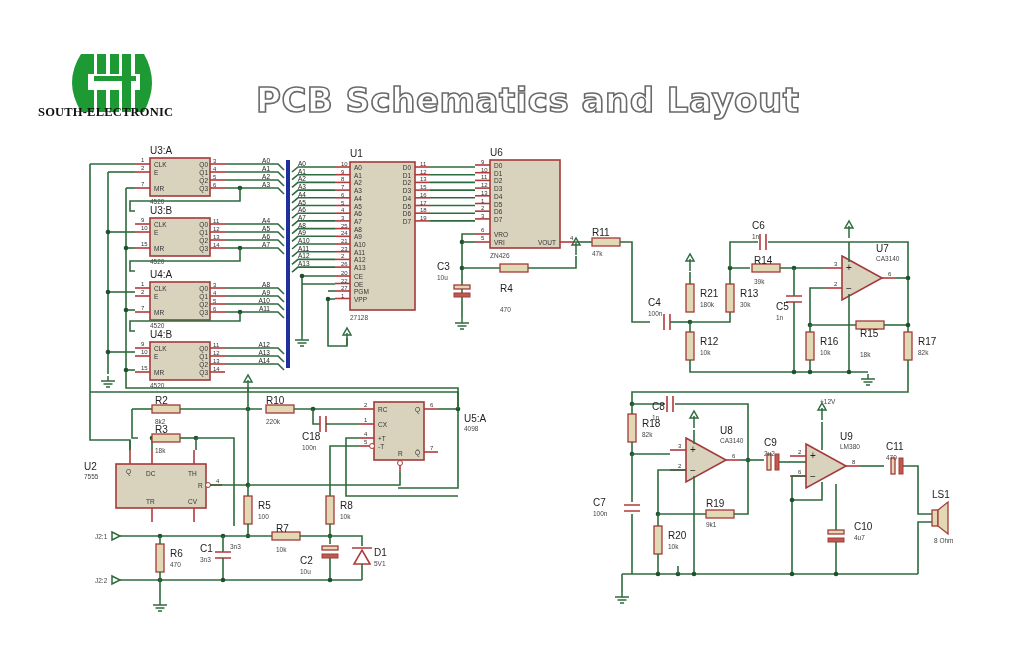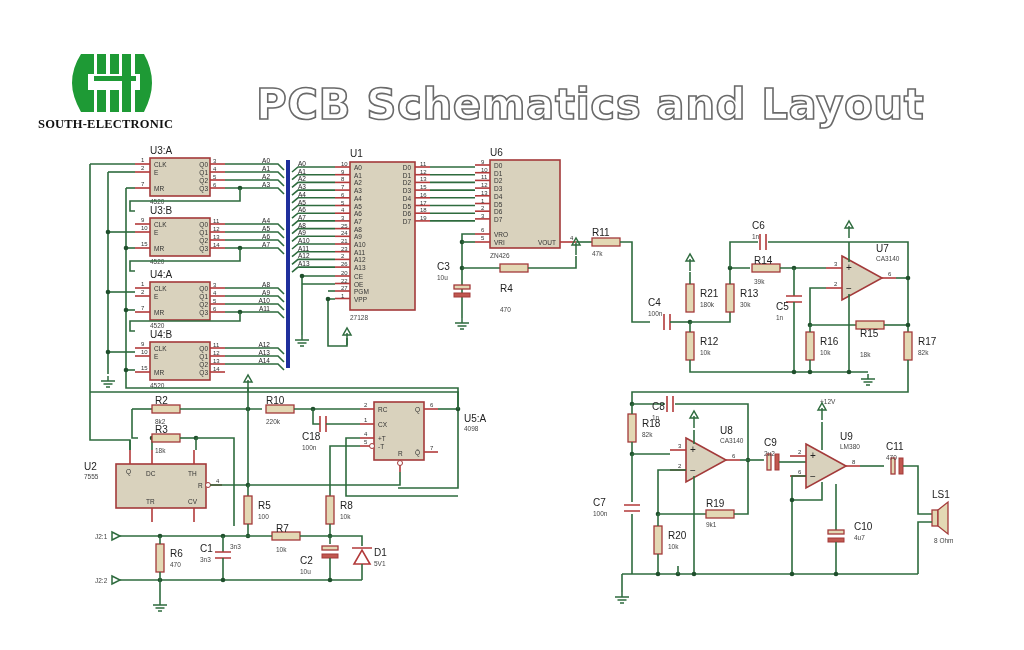--- a/index.html
+++ b/index.html
@@ -1,19 +1,19 @@
 <!DOCTYPE html>
 <html><head>
 <meta charset="utf-8">
 <style>
   html,body{margin:0;padding:0;background:#ffffff;}
   body{width:1024px;height:650px;position:relative;overflow:hidden;font-family:"Liberation Sans",sans-serif;}
   #logo{position:absolute;left:36px;top:46px;width:150px;height:90px;}
-  #brand{position:absolute;left:38px;top:117px;font-family:"Liberation Serif",serif;font-weight:bold;font-size:12.5px;color:#111;letter-spacing:0.2px;}
-  #title{position:absolute;left:256px;top:80px;font-family:"DejaVu Sans",sans-serif;font-weight:bold;font-size:42px;color:#fff;-webkit-text-stroke:1.6px #6a6a6a;letter-spacing:0.5px;white-space:nowrap;}
+  #brand{position:absolute;left:38px;top:105px;font-family:"Liberation Serif",serif;font-weight:bold;font-size:12.5px;color:#111;letter-spacing:0.2px;}
+  #title{position:absolute;left:256px;top:80px;font-family:"DejaVu Sans",sans-serif;font-weight:bold;font-size:34px;color:#fff;-webkit-text-stroke:1.6px #6a6a6a;letter-spacing:0.5px;white-space:nowrap;}
   svg#sch{position:absolute;left:0;top:0;}
   .w{stroke:#2e6b3e;stroke-width:1.6;fill:none;}
   .pw{stroke:#b23a3a;stroke-width:1.6;fill:none;}
   .chip{fill:#d9d2bd;stroke:#a33a3a;stroke-width:1.6;}
   .comp{fill:#e3d8b4;stroke:#a33a3a;stroke-width:1.3;}
   .bus{stroke:#1f2f9c;stroke-width:4;fill:none;}
   .dot{fill:#1f4f2c;}
   .ref{font-size:10px;fill:#222;}
   .val{font-size:6.5px;fill:#444;}
   .pin{font-size:6.5px;fill:#333;}

